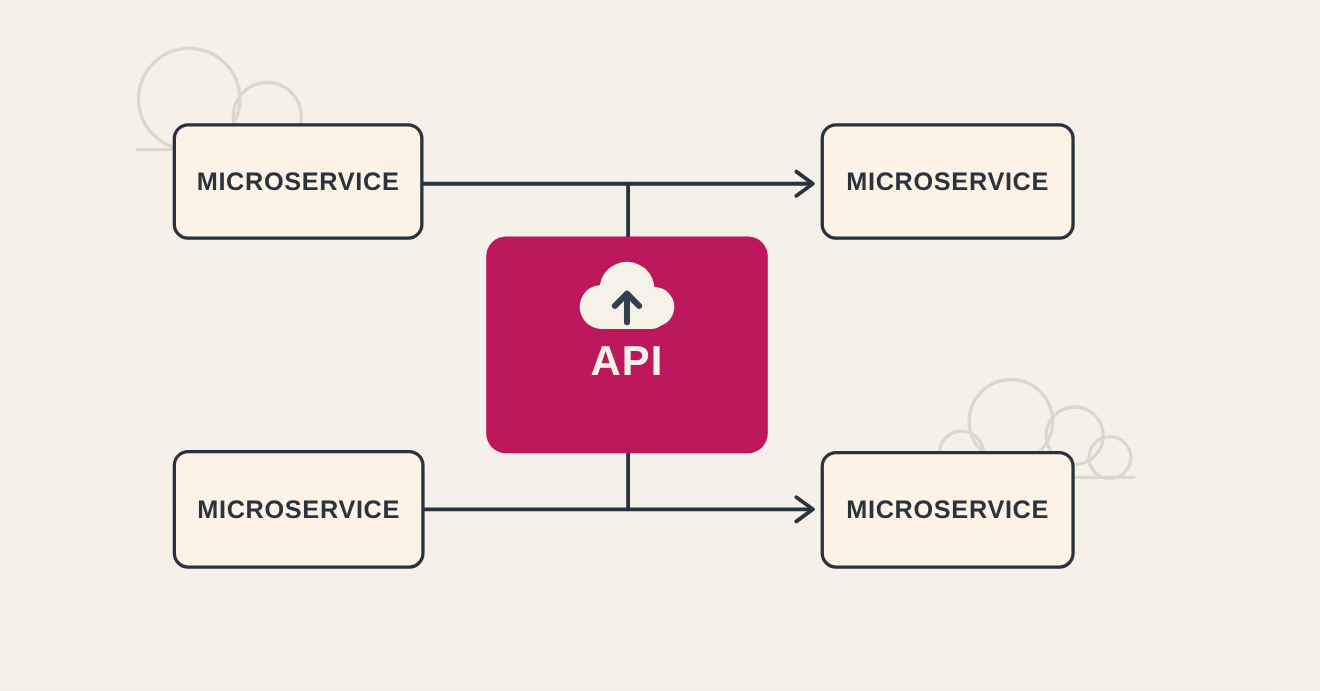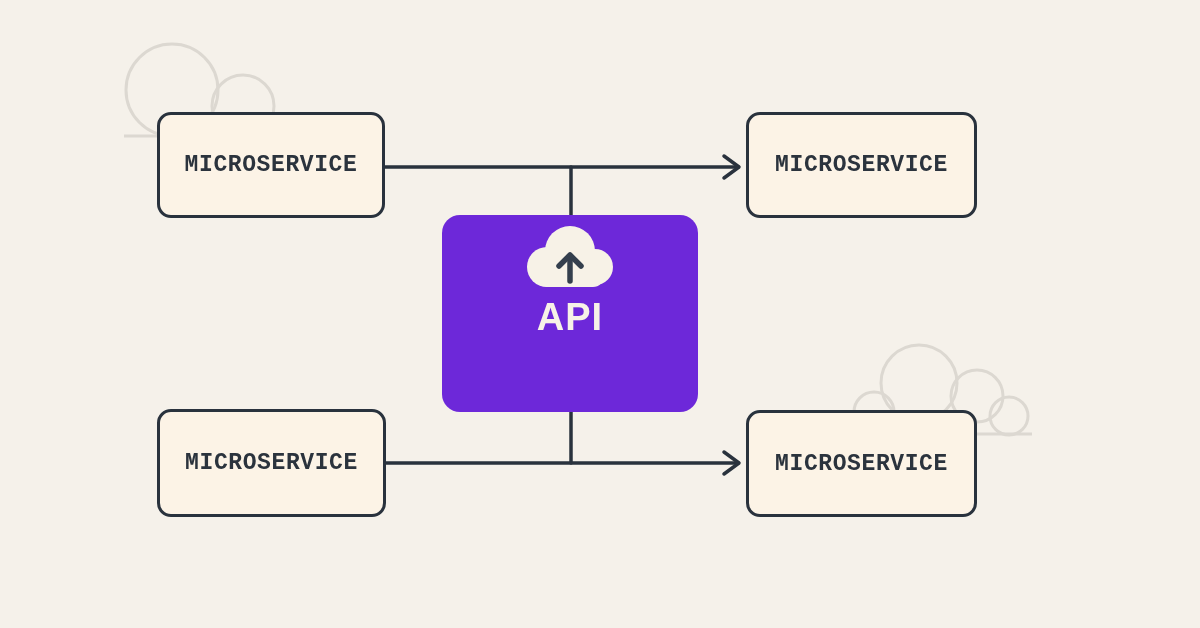--- a/index.html
+++ b/index.html
@@ -25,46 +25,45 @@
   .ms-box {
     position: absolute;
     box-sizing: border-box;
     background: #fcf3e6;
     border: 3.5px solid #29323d;
     border-radius: 14px;
     display: flex;
     align-items: center;
     justify-content: center;
     z-index: 2;
-    font-family: Liberation Mono, monospace;
   }
   .ms-box .ms-label {
     font-size: 23px;
     font-weight: bold;
     letter-spacing: 0.6px;
     color: #2b333d;
     white-space: nowrap;
   }
   .ms-top-left     { left: 157px; top: 112px; width: 228px; height: 106px; }
   .ms-top-right    { left: 746px; top: 112px; width: 231px; height: 106px; }
   .ms-bottom-left  { left: 157px; top: 409px; width: 229px; height: 108px; }
   .ms-bottom-right { left: 746px; top: 410px; width: 231px; height: 107px; }
 
   .gateway {
     position: absolute;
     left: 442px;
     top: 215px;
     width: 256px;
     height: 197px;
-    background: #6d28d9;
+    background: #be185d;
     border-radius: 18px;
     display: flex;
     flex-direction: column;
     align-items: center;
-    padding-top: 8px;
+    padding-top: 20px;
     box-sizing: border-box;
     z-index: 3;
   }
   .gateway-icon {
     width: 96px;
     height: 66px;
     flex: 0 0 auto;
   }
   .gateway-label {
     margin-top: 6px;

